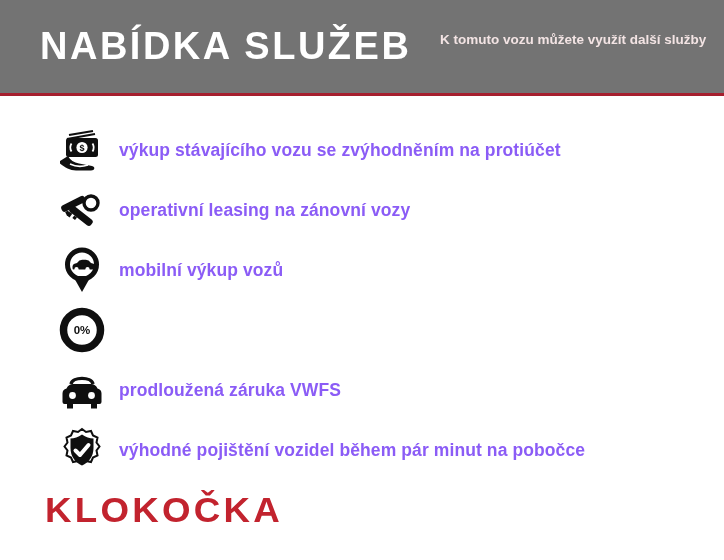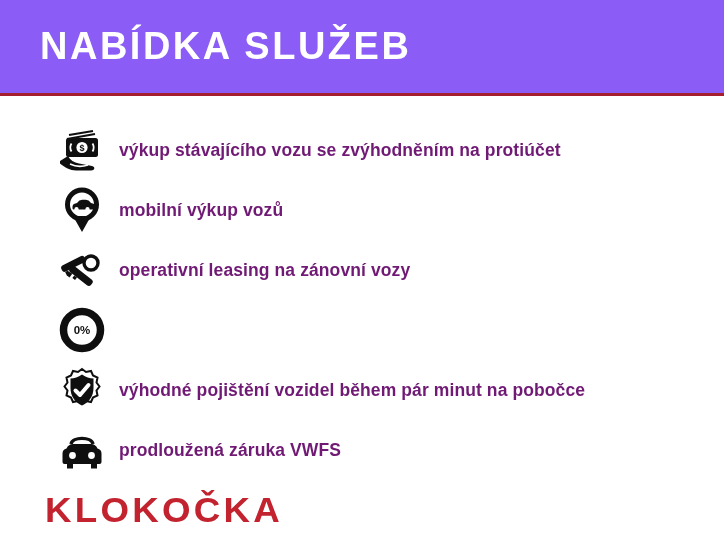--- a/index.html
+++ b/index.html
@@ -1,51 +1,52 @@
 <!DOCTYPE html>
 <html><head>
 <meta charset="utf-8">
 <style>
   html,body{margin:0;padding:0;background:#ffffff;}
   #page{position:relative;width:724px;height:560px;background:#ffffff;overflow:hidden;
         font-family:"Liberation Sans",sans-serif;}
 
   
   .banner{position:absolute;left:0;top:0;width:724px;height:93px;
-          background:#8b5cf6;border-bottom:3px solid #A61F2E;}
+          background:#737373;border-bottom:3px solid #A61F2E;}
   .banner-title{position:absolute;left:40px;top:25px;margin:0;
                 color:#ffffff;font-size:38px;font-weight:bold;
                 letter-spacing:2.5px;white-space:nowrap;}
   .banner-note{position:absolute;left:440px;top:30px;
                color:#F3E4E4;font-size:13.5px;font-weight:bold;
                line-height:19px;}
 
   
   .services{position:absolute;left:58px;top:126px;width:640px;}
   .service-row{display:flex;align-items:center;height:48px;margin-bottom:12px;}
   .icon-wrap{width:48px;height:48px;flex:0 0 48px;display:flex;
              align-items:center;justify-content:center;}
-  .service-label{margin-left:13px;color:#701a75;font-size:17.5px;
+  .service-label{margin-left:13px;color:#8b5cf6;font-size:17.5px;
                  font-weight:bold;letter-spacing:0.1px;white-space:nowrap;}
   .zero-text{font-family:"Liberation Sans",sans-serif;font-weight:bold;}
 
   
   .logo{position:absolute;left:45px;top:491px;margin:0;
         color:#C2232E;font-size:34px;font-weight:bold;letter-spacing:3px;
         transform:scaleX(1.08) scaleY(1.02);transform-origin:left center;
         white-space:nowrap;}
 </style>
 </head>
 <body>
 
 <div id="page">
 
   <header class="banner">
     <h1 class="banner-title">NABÍDKA SLUŽEB</h1>
     <div class="banner-note">
+      <div>K tomuto vozu můžete využít další služby</div>
     </div>
   </header>
 
   <main class="services">
 
     <div class="service-row">
       <span class="icon-wrap">
         <svg width="48" height="48" viewBox="0 0 48 48">
           <path d="M11 9 L35 5" stroke="#0F0F0F" stroke-width="2.2" fill="none"></path>
           <path d="M9 13 L37 8" stroke="#0F0F0F" stroke-width="2.2" fill="none"></path>
@@ -57,80 +58,80 @@
           <path d="M2 35 l8 -5 c2 4 6 6.5 11 7.5 l13 2.5 c3.5 0.8 3 4.5 -1 4.5 l-15 0 c-6 0 -11 -3 -16 -7 z" fill="#0F0F0F"></path>
           <path d="M12 38 c6 3 12 3 18 1" stroke="#ffffff" stroke-width="1.6" fill="none"></path>
         </svg>
       </span>
       <span class="service-label">výkup stávajícího vozu se zvýhodněním na protiúčet</span>
     </div>
 
     <div class="service-row">
       <span class="icon-wrap">
         <svg width="48" height="48" viewBox="0 0 48 48">
-          <circle cx="24" cy="18.5" r="14.5" fill="none" stroke="#0F0F0F" stroke-width="5"></circle>
-          <path d="M15 30 L24 46 L33 30 Z" fill="#0F0F0F"></path>
-          <path d="M14.5 20.5 q0 -2 2 -2.8 l2.5 -0.8 q2.2 -3.2 5.2 -3.2 l3.6 0 q3 0 5.2 3.2 l2.5 0.8 q2 0.8 2 2.8 l0 1.8 q0 1.2 -1.2 1.2 l-20.6 0 q-1.2 0 -1.2 -1.2 z" fill="#0F0F0F"></path>
-          <circle cx="18.5" cy="23.2" r="2.1" fill="#ffffff"></circle>
-          <circle cx="29.5" cy="23.2" r="2.1" fill="#ffffff"></circle>
-        </svg>
-      </span>
-      <span class="service-label">mobilní výkup vozů</span>
-    </div>
-
-    <div class="service-row">
-      <span class="icon-wrap">
-        <svg width="48" height="48" viewBox="0 0 48 48">
           <circle cx="33" cy="17" r="7" fill="none" stroke="#0F0F0F" stroke-width="3.4"></circle>
           <g transform="rotate(-27 20 16)">
             <rect x="2" y="12" width="26" height="7" rx="3" fill="#0F0F0F"></rect>
             <rect x="4" y="19" width="3.4" height="4.5" fill="#0F0F0F"></rect>
             <rect x="10" y="19" width="3.4" height="3.2" fill="#0F0F0F"></rect>
           </g>
           <g transform="rotate(38 24 31)">
             <rect x="9" y="27" width="27" height="7.5" rx="3" fill="#0F0F0F"></rect>
             <rect x="11" y="34.5" width="3.4" height="4.5" fill="#0F0F0F"></rect>
             <rect x="17" y="34.5" width="3.4" height="3.2" fill="#0F0F0F"></rect>
           </g>
         </svg>
       </span>
       <span class="service-label">operativní leasing na zánovní vozy</span>
     </div>
 
     <div class="service-row">
       <span class="icon-wrap">
         <svg width="48" height="48" viewBox="0 0 48 48">
-          <circle cx="24" cy="24" r="18.5" fill="none" stroke="#0F0F0F" stroke-width="7.5"></circle>
-          <text x="24" y="28" font-size="11.5" font-weight="bold" text-anchor="middle" fill="#0F0F0F" class="zero-text">0%</text>
+          <circle cx="24" cy="18.5" r="14.5" fill="none" stroke="#0F0F0F" stroke-width="5"></circle>
+          <path d="M15 30 L24 46 L33 30 Z" fill="#0F0F0F"></path>
+          <path d="M14.5 20.5 q0 -2 2 -2.8 l2.5 -0.8 q2.2 -3.2 5.2 -3.2 l3.6 0 q3 0 5.2 3.2 l2.5 0.8 q2 0.8 2 2.8 l0 1.8 q0 1.2 -1.2 1.2 l-20.6 0 q-1.2 0 -1.2 -1.2 z" fill="#0F0F0F"></path>
+          <circle cx="18.5" cy="23.2" r="2.1" fill="#ffffff"></circle>
+          <circle cx="29.5" cy="23.2" r="2.1" fill="#ffffff"></circle>
         </svg>
       </span>
+      <span class="service-label">mobilní výkup vozů</span>
     </div>
 
     <div class="service-row">
       <span class="icon-wrap">
         <svg width="48" height="48" viewBox="0 0 48 48">
-          <path d="M24 3 l4 3 5 -1 2 4.5 4.5 2 -1 5 3 4 -3 4 1 5 -4.5 2 -2 4.5 -5 -1 -4 3 -4 -3 -5 1 -2 -4.5 -4.5 -2 1 -5 -3 -4 3 -4 -1 -5 4.5 -2 2 -4.5 5 1 z" fill="#ffffff" stroke="#0F0F0F" stroke-width="2"></path>
-          <path d="M24 8.5 c3.8 2.8 7.6 4 11.5 4 l0 9.5 c0 8.5 -4.8 14.5 -11.5 17.5 c-6.7 -3 -11.5 -9 -11.5 -17.5 l0 -9.5 c3.9 0 7.7 -1.2 11.5 -4 z" fill="#0F0F0F"></path>
-          <path d="M17.5 24.5 l4.5 4.5 8.5 -10" stroke="#ffffff" stroke-width="4" fill="none" stroke-linecap="round" stroke-linejoin="round"></path>
+          <circle cx="24" cy="24" r="18.5" fill="none" stroke="#0F0F0F" stroke-width="7.5"></circle>
+          <text x="24" y="28" font-size="11.5" font-weight="bold" text-anchor="middle" fill="#0F0F0F" class="zero-text">0%</text>
         </svg>
       </span>
-      <span class="service-label">výhodné pojištění vozidel během pár minut na pobočce</span>
     </div>
 
     <div class="service-row">
       <span class="icon-wrap">
         <svg width="48" height="48" viewBox="0 0 48 48">
           <path d="M13 18 c1.5 -7.5 20.5 -7.5 22 0" stroke="#0F0F0F" stroke-width="3.4" fill="none"></path>
           <path d="M8.5 22.5 q2 -4.5 6.5 -4.5 l18 0 q4.5 0 6.5 4.5 q4 1 4 5 l0 8.5 q0 2 -2 2 l-35 0 q-2 0 -2 -2 l0 -8.5 q0 -4 4 -5 z" fill="#0F0F0F"></path>
           <circle cx="14.5" cy="29.5" r="3.4" fill="#ffffff"></circle>
           <circle cx="33.5" cy="29.5" r="3.4" fill="#ffffff"></circle>
           <rect x="9" y="38" width="6" height="4.5" fill="#0F0F0F"></rect>
           <rect x="33" y="38" width="6" height="4.5" fill="#0F0F0F"></rect>
         </svg>
       </span>
       <span class="service-label">prodloužená záruka VWFS</span>
     </div>
 
+    <div class="service-row">
+      <span class="icon-wrap">
+        <svg width="48" height="48" viewBox="0 0 48 48">
+          <path d="M24 3 l4 3 5 -1 2 4.5 4.5 2 -1 5 3 4 -3 4 1 5 -4.5 2 -2 4.5 -5 -1 -4 3 -4 -3 -5 1 -2 -4.5 -4.5 -2 1 -5 -3 -4 3 -4 -1 -5 4.5 -2 2 -4.5 5 1 z" fill="#ffffff" stroke="#0F0F0F" stroke-width="2"></path>
+          <path d="M24 8.5 c3.8 2.8 7.6 4 11.5 4 l0 9.5 c0 8.5 -4.8 14.5 -11.5 17.5 c-6.7 -3 -11.5 -9 -11.5 -17.5 l0 -9.5 c3.9 0 7.7 -1.2 11.5 -4 z" fill="#0F0F0F"></path>
+          <path d="M17.5 24.5 l4.5 4.5 8.5 -10" stroke="#ffffff" stroke-width="4" fill="none" stroke-linecap="round" stroke-linejoin="round"></path>
+        </svg>
+      </span>
+      <span class="service-label">výhodné pojištění vozidel během pár minut na pobočce</span>
+    </div>
+
   </main>
 
   <div class="logo">KLOKOČKA</div>
 
 </div>
 
 </body></html>

